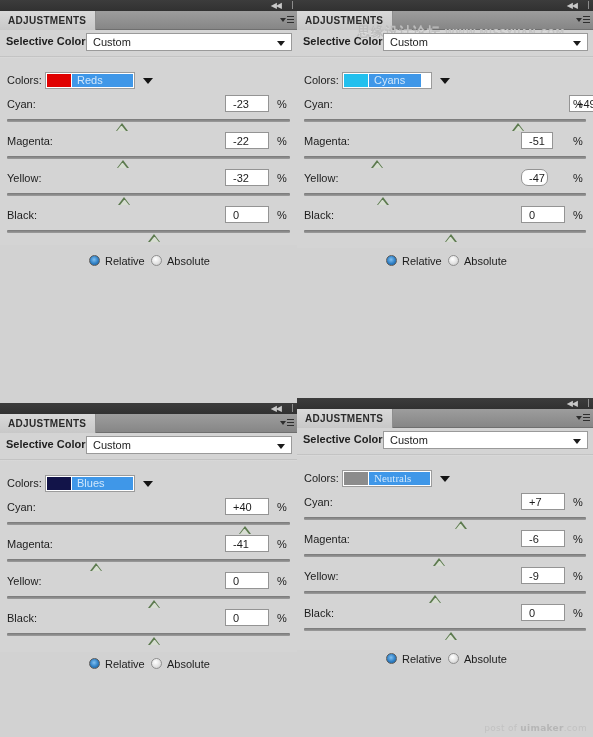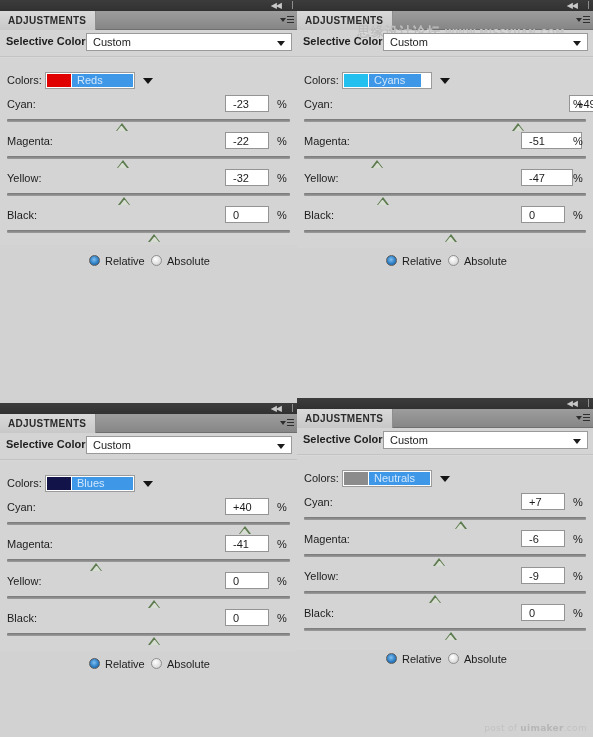--- a/index.html
+++ b/index.html
@@ -298,32 +298,32 @@
           <span>+49</span>
         </div>
         <div class="pct" style="left: 276px;">%</div>
         <div class="track" style="left: 7px; top: 21px; width: 282px;"></div>
         <div class="thumb" style="left: 215.32px; top: 25px;">
           <i></i>
         </div>
       </div>
       <div class="srow" style="top: 135px;">
         <div class="name">Magenta:</div>
-        <div class="numbox" style="left: 224px; width: 61px;">
+        <div class="numbox" style="left: 224px; width: 32px;">
           <span>-51</span>
         </div>
         <div class="pct" style="left: 276px;">%</div>
         <div class="track" style="left: 7px; top: 21px; width: 282px;"></div>
         <div class="thumb" style="left: 74.32px; top: 25px;">
           <i></i>
         </div>
       </div>
       <div class="srow" style="top: 172px;">
         <div class="name">Yellow:</div>
-        <div class="numbox" style="left: 224px; width: 52px;">
+        <div class="numbox" style="left: 224px; width: 27px; border-radius: 7px;">
           <span>-47</span>
         </div>
         <div class="pct" style="left: 276px;">%</div>
         <div class="track" style="left: 7px; top: 21px; width: 282px;"></div>
         <div class="thumb" style="left: 79.96px; top: 25px;">
           <i></i>
         </div>
       </div>
       <div class="srow" style="top: 209px;">
         <div class="name">Black:</div>
@@ -453,21 +453,21 @@
       <div class="hdr" style="top: 31px;">
         <div class="hdr-title">Selective Color</div>
         <div class="preset" style="left: 86px; width: 205px;">
           <span>Custom</span>
           <div class="cv"></div>
         </div>
       </div>
       <div class="divline" style="top: 56px;"></div>
       <div class="row-colors" style="top: 72px;">
         <div class="lbl" style="left: 7px; top: 2px;">Colors:</div>
-        <div class="ddbox" style="left: 45px; width: 90px;">
+        <div class="ddbox" style="left: 45px; width: 90px; font-family: Liberation Serif, serif;">
           <div class="swatch" style="background: rgb(140, 140, 140);"></div>
           <div class="ddlabel" style="width: 61px;">Neutrals</div>
         </div>
         <div class="ddarrow" style="left: 143px;"></div>
       </div>
       <div class="srow" style="top: 98px;">
         <div class="name">Cyan:</div>
         <div class="numbox" style="left: 224px; width: 44px;">
           <span>+7</span>
         </div>

